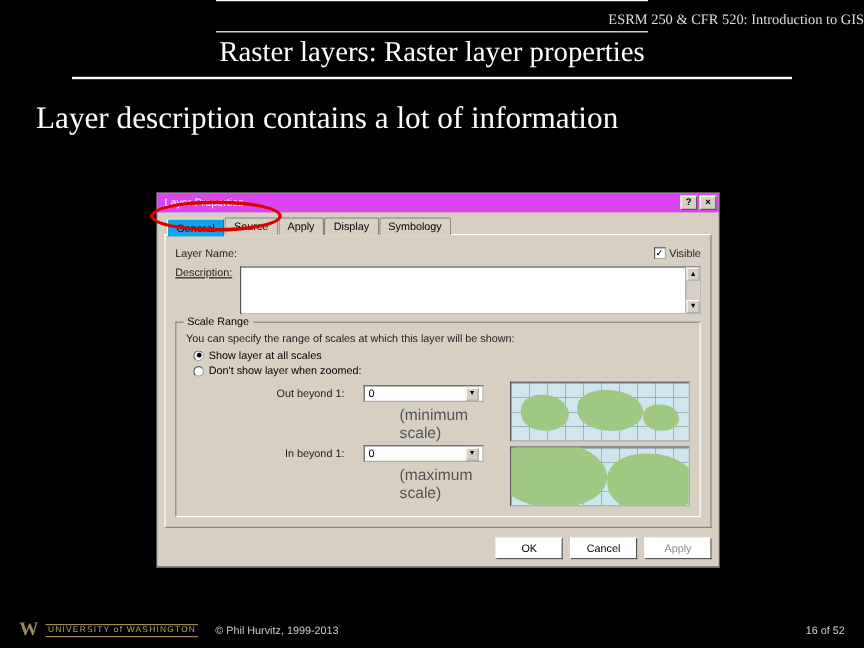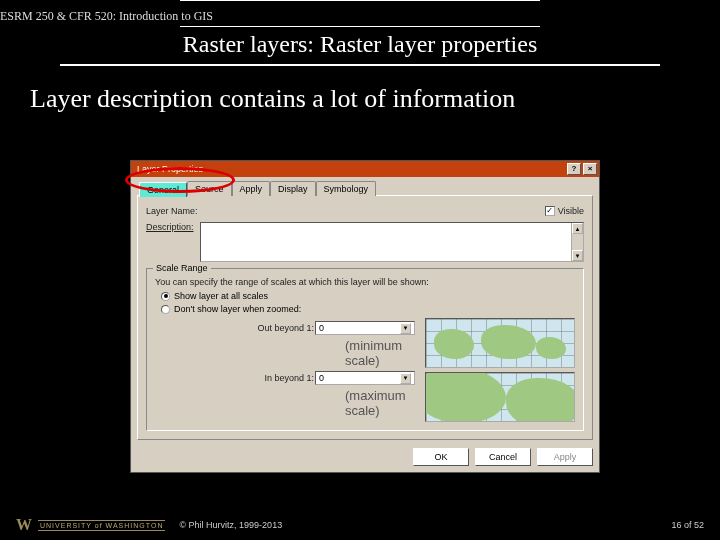--- a/index.html
+++ b/index.html
@@ -6,21 +6,21 @@
   body {
     width: 720px;
     height: 540px;
     background: #000;
     color: #fff;
     font-family: Georgia, 'Times New Roman', serif;
     position: relative;
     overflow: hidden;
   }
   .course-header {
-    text-align: left;
+    text-align: right;
     font-size: 12px;
     padding: 6px 0 2px;
     color: #ddd;
   }
   .course-header-bar {
     height: 1px;
     background: #fff;
     margin: 0 180px 2px;
   }
   .slide-title {
@@ -47,21 +47,21 @@
     left: 130px;
     top: 160px;
     width: 470px;
     background: #d6cfc2;
     border: 1px solid #555;
     font-family: Tahoma, Arial, sans-serif;
     font-size: 9px;
     color: #000;
   }
   .dialog-titlebar {
-    background: #c2410c;
+    background: #d946ef;
     color: #fff;
     height: 16px;
     display: flex;
     align-items: center;
     padding: 0 2px 0 6px;
     font-size: 9px;
     justify-content: space-between;
   }
   .titlebar-buttons {
     display: flex;
@@ -95,21 +95,21 @@
   .tab {
     border: 1px solid #888;
     border-bottom: none;
     background: #d6cfc2;
     padding: 2px 7px;
     font-size: 9px;
     border-radius: 2px 2px 0 0;
     position: relative;
   }
   .tab.active {
-    background: #5eead4;
+    background: #0ea5e9;
     border-color: #fff #555 #d6cfc2 #fff;
     z-index: 3;
     top: 1px;
   }
   .tab-panel {
     border: 1px solid #888;
     border-top-color: #fff;
     border-left-color: #fff;
     padding: 10px 8px 8px;
     position: relative;
@@ -183,21 +183,21 @@
   }
   .radio.checked::after {
     content: ""; width: 4px; height: 4px; border-radius: 50%; background: #000;
   }
   .scale-grid {
     display: flex;
     gap: 10px;
     margin-top: 4px;
   }
   .scale-left { flex: 1; }
-  .scale-row { display: flex; align-items: center; justify-content: flex-end; gap: 1px; margin: 3px 0; }
+  .scale-row { display: flex; align-items: center; justify-content: flex-end; gap: 16px; margin: 3px 12px; }
   .scale-label-right { width: 70px; font-size: 13px; text-align: left; color: #555; }
   .scale-input {
     width: 100px; height: 14px; background: #fff; border: 1px inset #aaa;
     display: flex; align-items: center; padding: 0 3px; font-size: 9px;
     justify-content: space-between;
   }
   .dropdown-arrow { width: 11px; height: 11px; border: 1px outset #fff; background: #d6cfc2; font-size: 6px; text-align: center; line-height: 9px; }
   .maps { width: 150px; display: flex; flex-direction: column; gap: 4px; }
   .map-thumb {
     height: 50px; border: 1px inset #aaa; background: #cfe6ee;

